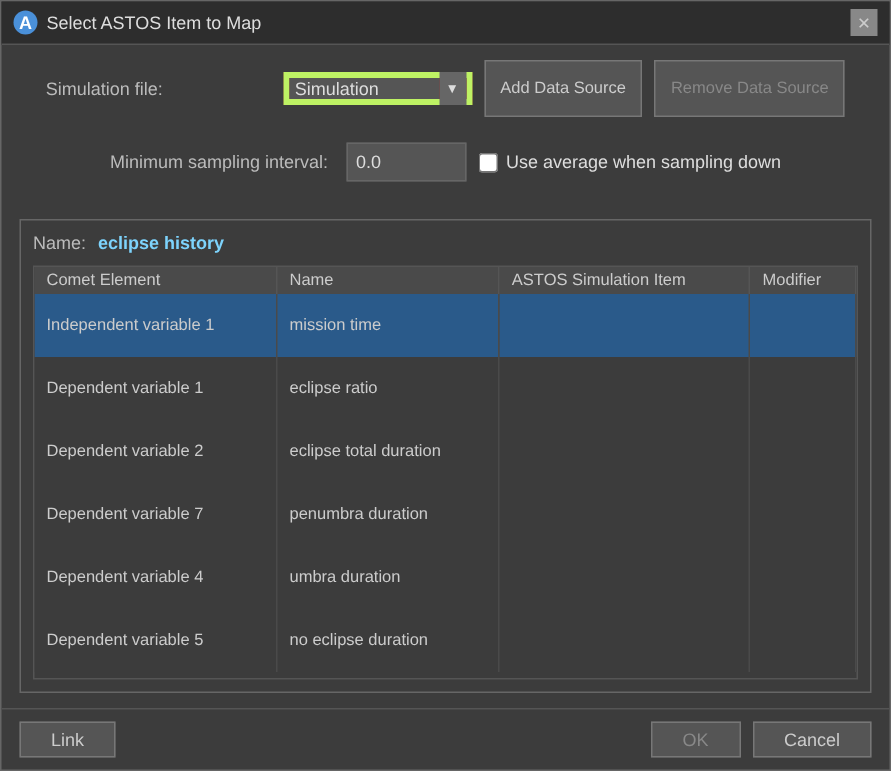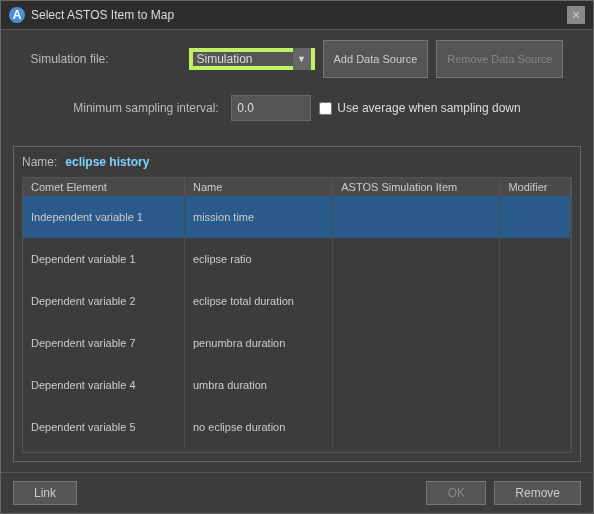--- a/index.html
+++ b/index.html
@@ -367,16 +367,16 @@
       </div>
     </div>
   </div>
 
   <div class="dialog-footer">
     <div class="footer-left">
       <button class="btn-footer">Link</button>
     </div>
     <div class="footer-right">
       <button class="btn-footer" disabled="">OK</button>
-      <button class="btn-footer">Remove</button>
+      <button class="btn-footer">Cancel</button>
     </div>
   </div>
 </div>
 
 </body></html>

